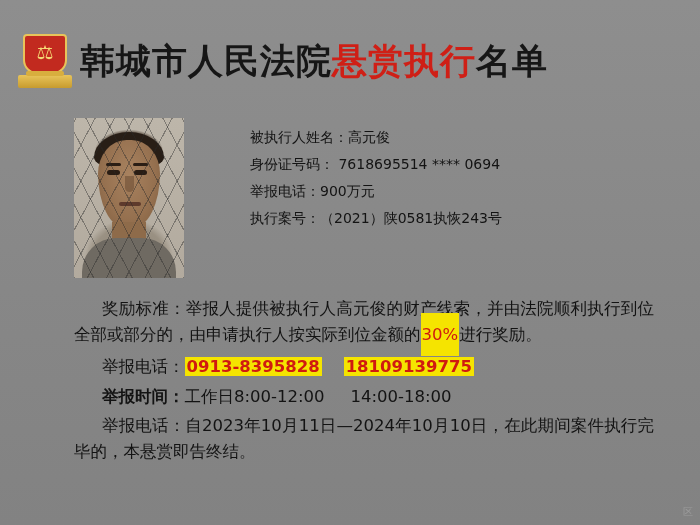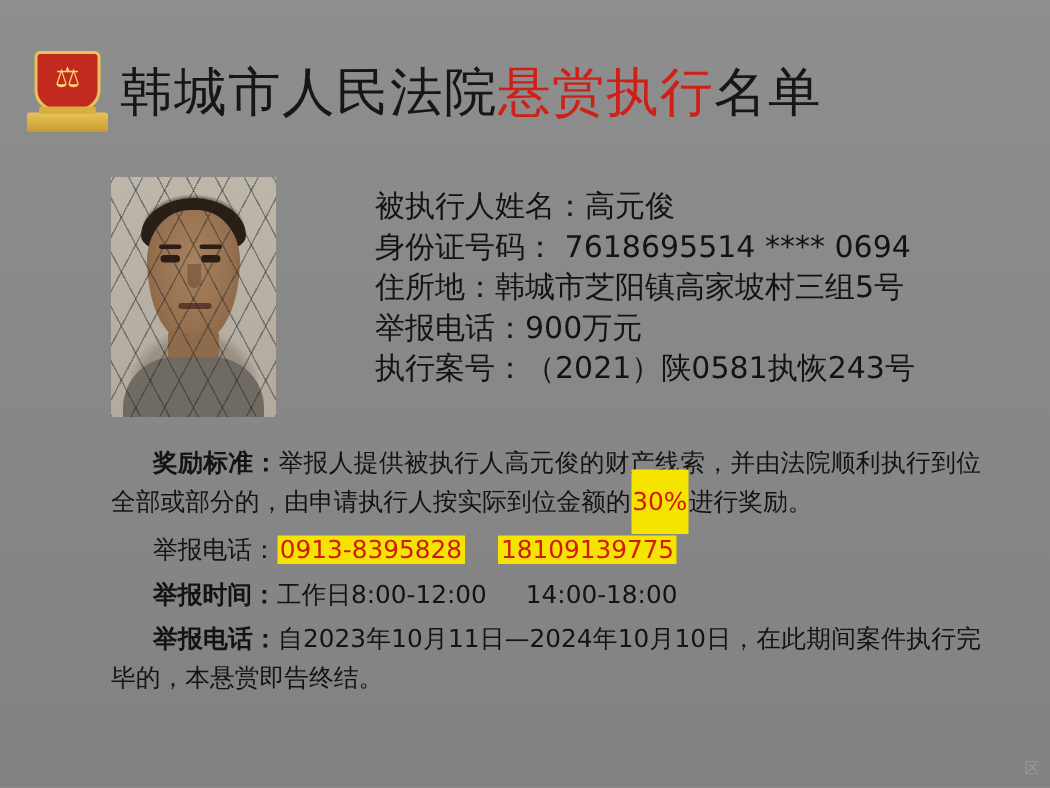--- a/index.html
+++ b/index.html
@@ -77,21 +77,21 @@
     position: absolute;
     left: 8px;
     top: -4px;
     width: 38px;
     height: 5px;
     background: #d8ae3e;
     border-radius: 2px;
   }
   .title {
     font-size: 35px;
-    font-weight: normal;
+    font-weight: bold;
     letter-spacing: 1px;
     white-space: nowrap;
     font-family: "DejaVu Sans", "Liberation Sans", sans-serif;
   }
   .title .black { color: #161616; }
   .title .red { color: #cf1f16; }
 
   
   .photo-wrap {
     position: absolute;
@@ -193,21 +193,21 @@
   }
 
   
   .fields {
     position: absolute;
     left: 250px;
     top: 124px;
     width: 430px;
   }
   .field-row {
-    font-size: 20px;
+    font-size: 14px;
     color: #131313;
     line-height: 27px;
     white-space: nowrap;
     font-family: "DejaVu Sans", "Liberation Sans", sans-serif;
   }
 
   
   .body {
     position: absolute;
     left: 74px;
@@ -221,34 +221,34 @@
     margin-bottom: 5px;
     text-align: justify;
   }
   .para.indent { text-indent: 28px; }
   .hl-yellow {
     background: #f5e400;
     color: #111;
     padding: 12px 1px;
   }
   .red-text { color: #d01a10; }
-  .bold { font-weight: bold; }
+  .bold { font-weight: normal; }
 
   .phone-line {
     font-size: 16.5px;
     line-height: 28px;
     text-indent: 28px;
     color: #131313;
     margin-bottom: 2px;
   }
   .phone-label { font-weight: normal; }
   .phone-num {
     background: #f5e400;
     color: #d01a10;
-    font-weight: normal;
+    font-weight: bold;
     padding: 0 2px;
   }
   .gap { display: inline-block; width: 22px; }
 
   .time-line {
     font-size: 16.5px;
     line-height: 28px;
     text-indent: 28px;
     color: #131313;
     margin-bottom: 2px;
@@ -297,23 +297,20 @@
   </div>
 
   <div class="fields">
     <div class="field-row">
       <span>被执行人姓名：</span><span>高元俊</span>
     </div>
     <div class="field-row">
       <span>身份证号码：</span>&nbsp;<span>7618695514 **** 0694</span>
     </div>
     <div class="field-row">
-      <span>住所地：</span><span>韩城市芝阳镇高家坡村三组5号</span>
-    </div>
-    <div class="field-row">
       <span>举报电话：</span><span>900万元</span>
     </div>
     <div class="field-row">
       <span>执行案号：</span><span>（2021）陕0581执恢243号</span>
     </div>
   </div>
 
   <div class="body">
 
     <div class="para indent">

